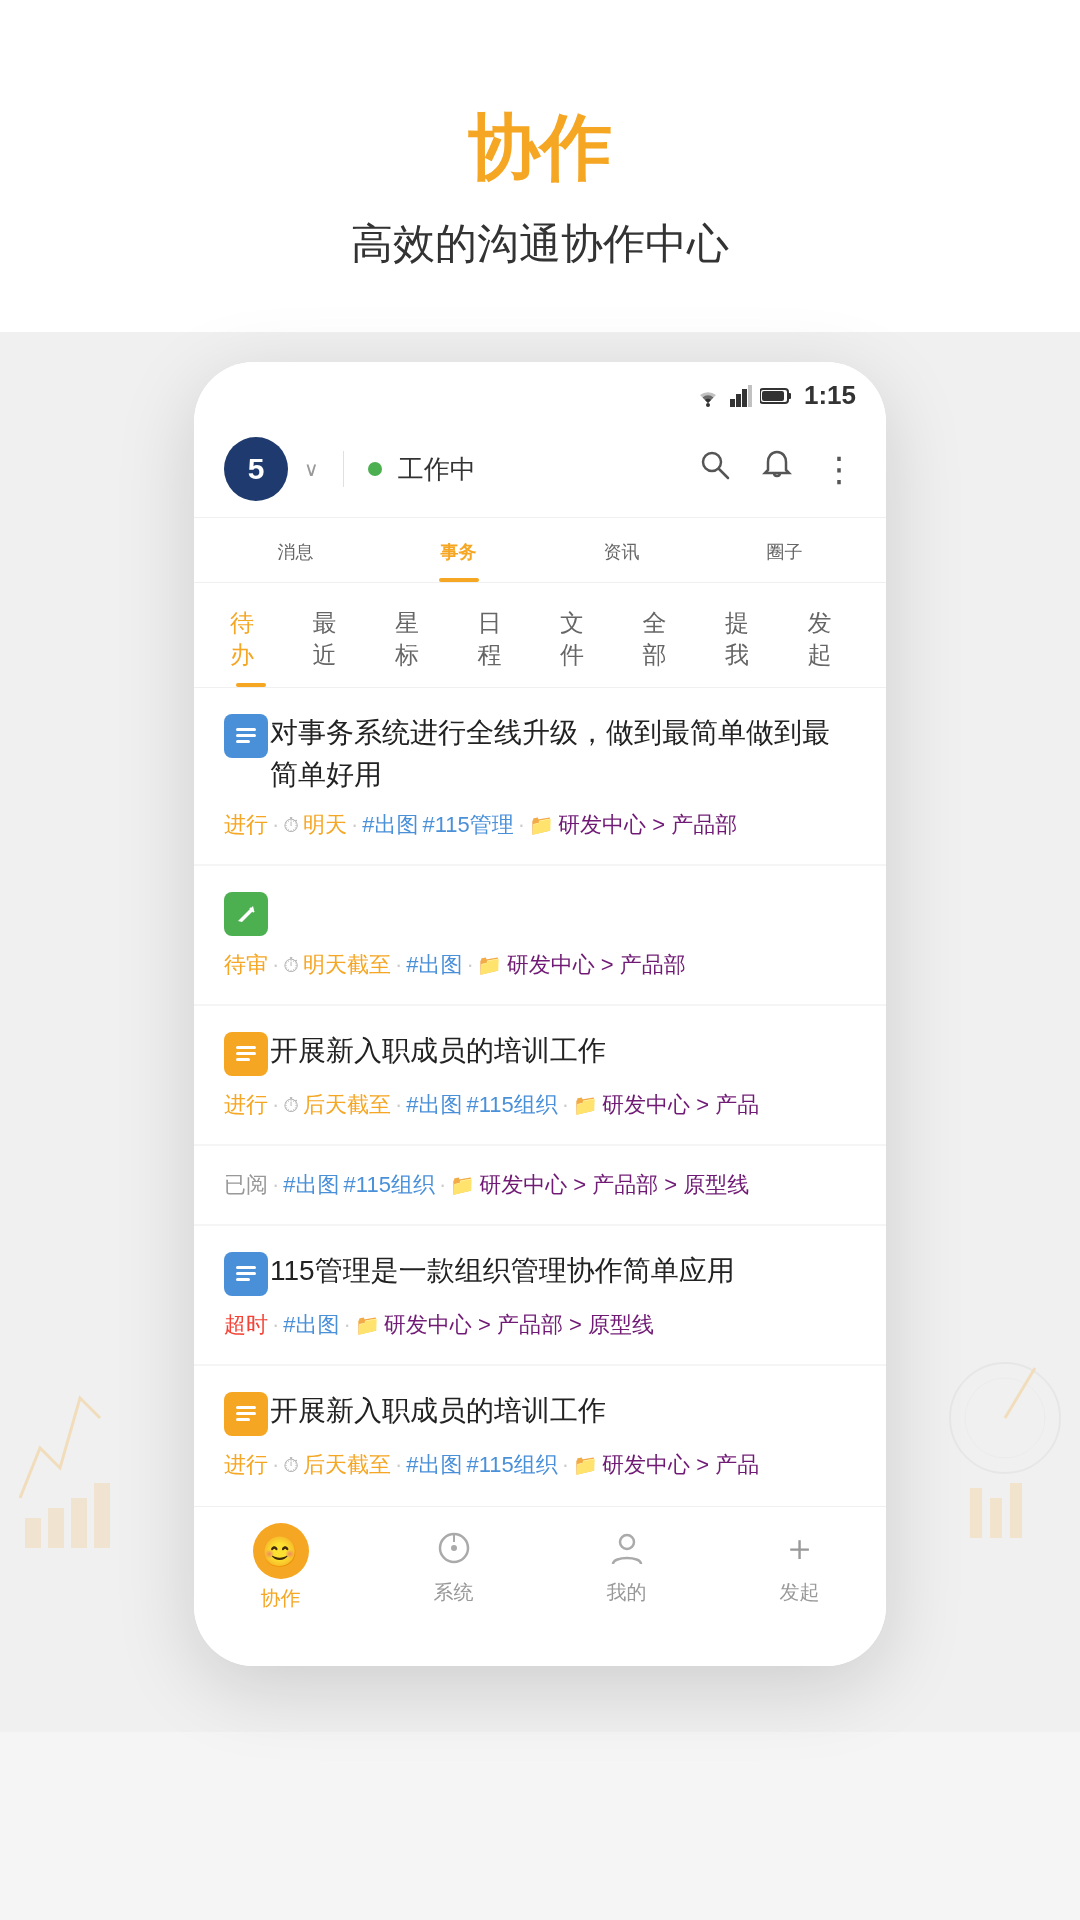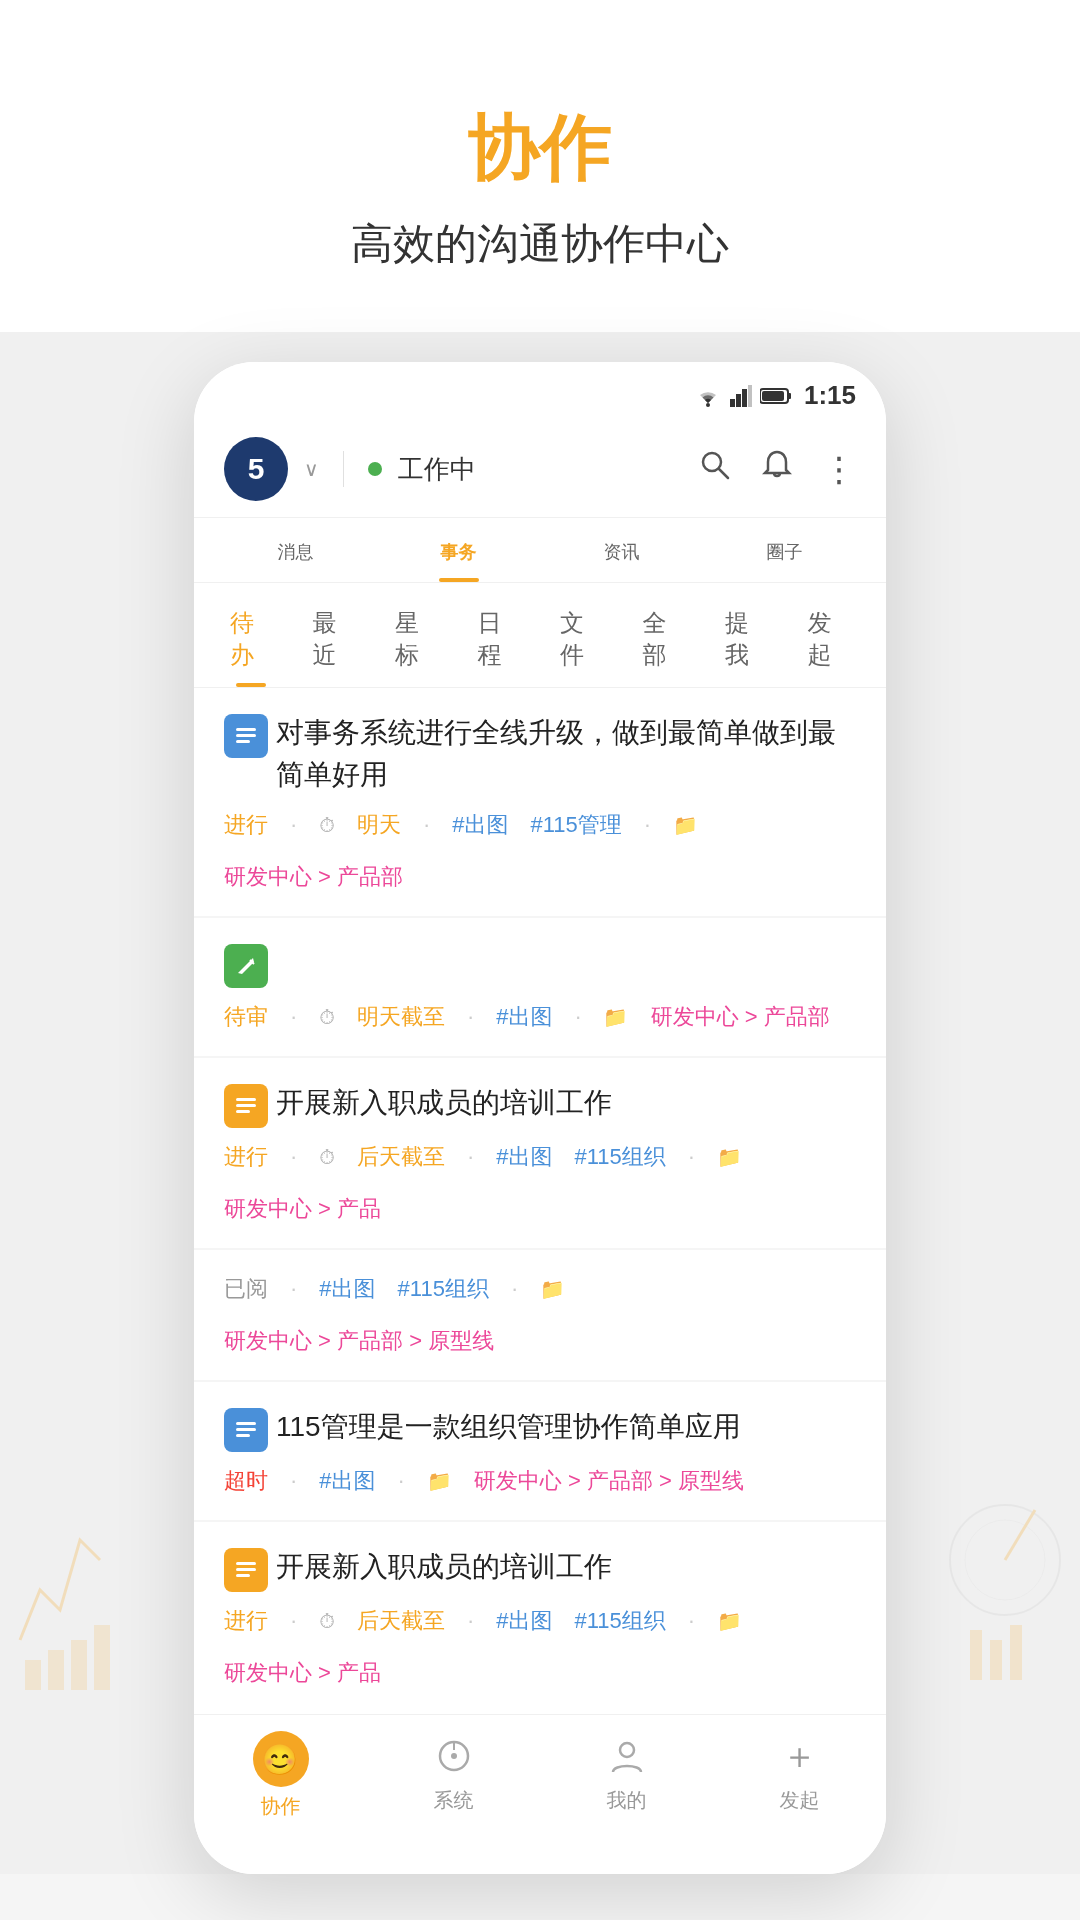--- a/index.html
+++ b/index.html
@@ -197,21 +197,21 @@
       background: #f5f5f5;
     }
     .task-item {
       background: #fff;
       margin-bottom: 2px;
       padding: 24px 30px;
     }
     .task-title-row {
       display: flex;
       align-items: flex-start;
-      gap: 8px;
+      gap: 2px;
       margin-bottom: 14px;
     }
     .task-icon {
       width: 44px;
       height: 44px;
       border-radius: 8px;
       display: flex;
       align-items: center;
       justify-content: center;
       flex-shrink: 0;
@@ -226,38 +226,38 @@
     .task-title {
       font-size: 28px;
       color: #222;
       line-height: 1.5;
       font-weight: 500;
     }
     .task-meta {
       display: flex;
       align-items: center;
       flex-wrap: wrap;
-      gap: 22px;
+      gap: 4px;
       font-size: 22px;
       color: #999;
     }
     .meta-status {
       color: #f5a623;
     }
     .meta-status.overdue {
       color: #f44336;
     }
     .meta-time {
       color: #f5a623;
     }
     .meta-tag {
       color: #4a90d9;
     }
     .meta-path {
-      color: #ec4899;
+      color: #701a75;
     }
     .meta-dot {
       color: #ccc;
     }
     .meta-icon {
       color: #aaa;
       font-size: 20px;
     }
 
     

